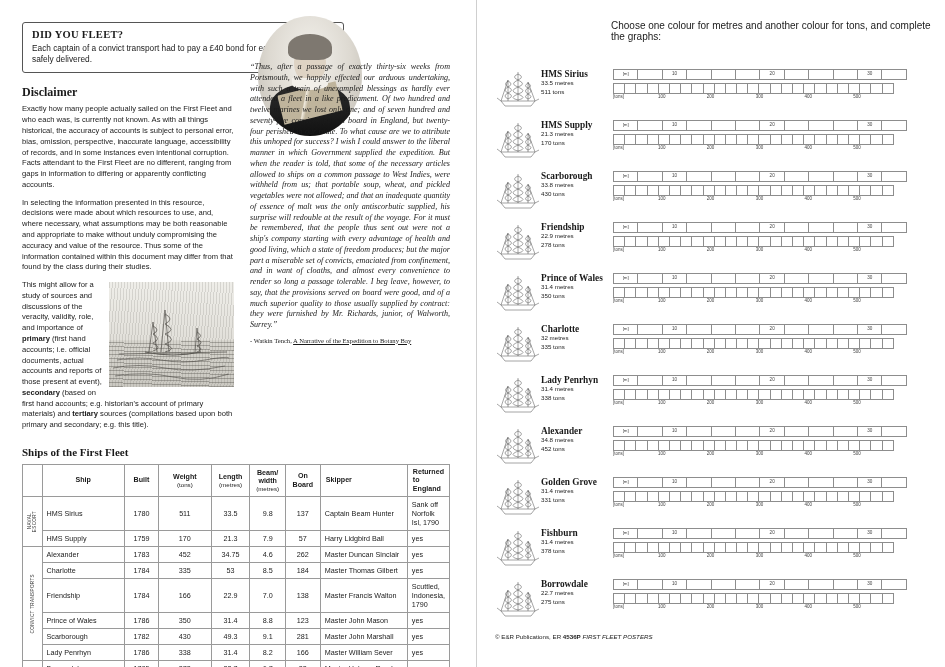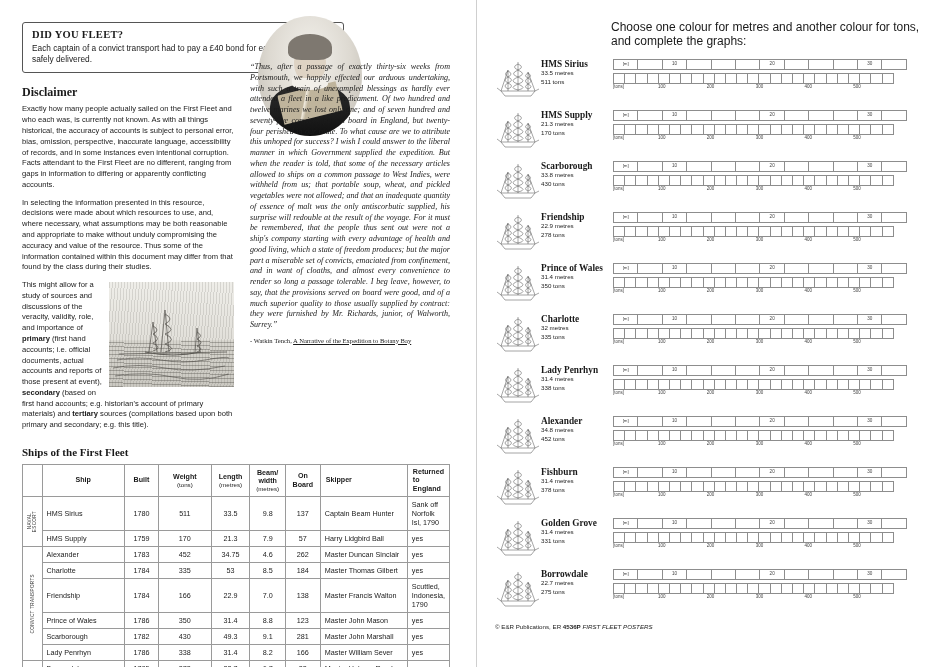--- a/index.html
+++ b/index.html
@@ -103,21 +103,21 @@
     display:block; writing-mode:vertical-rl; transform:rotate(180deg);
     font-size:4.6px; letter-spacing:.35px; line-height:1.15; white-space:pre-line;
     margin:0 auto; font-weight:normal; color:#333;
   }
   .copyright { font-size:6.2px; margin-top:10px; color:#222; }
   .copyright b { font-weight:bold; }
   .copyright i { font-style:italic; }
 
   
   .rp-title { font-family:"Liberation Serif", serif; font-size:17px; margin:0 0 14px 2px; }
-  .rp-instr { font-size:12px; margin:0 0 8px 116px; }
+  .rp-instr { font-size:10px; margin:0 0 24px 116px; }
 
   .ship-row { display:flex; align-items:flex-start; height:51px; margin-bottom:0px; }
   .ship-icon { width:46px; height:44px; position:relative; flex:none; margin-top:2px; }
   .ship-label { width:72px; flex:none; padding-top:3px; }
   .ship-name { font-family:"Liberation Serif", serif; font-weight:bold; font-size:9.3px; line-height:1.1; }
   .ship-metres, .ship-tons { font-size:6.2px; line-height:1.35; color:#222; }
   .graphs { flex:1; padding-top:3px; }
 
   .bar { display:flex; height:11px; width:305px; border:0; }
   .bar .cell { border:1px solid #8d8d8d; margin-left:-1px; height:11px; position:relative; background:#fff; }
@@ -1006,23 +1006,23 @@
                   <path d="M23 6 q-7 3 0 6 M23 12 q-9 4 0 7 M23 19 q-10 4 0 7 M23 26 q-10 4 0 6"></path>
                   <path d="M13 13 q-5 3 0 6 M13 19 q-6 3 0 6 M13 25 q-6 3 0 6"></path>
                   <path d="M33 15 q-5 3 0 5 M33 20 q-5 3 0 6 M33 26 q-5 3 0 5"></path>
                   <path d="M6 33 L2 30 M40 33 L44 31"></path>
                   <path d="M6 33 L13 12 M40 33 L33 14"></path>
                 </g>
               </svg>
             </div>
           </div>
           <div class="ship-label">
-            <div class="ship-name">Fishburn</div>
+            <div class="ship-name">Golden Grove</div>
             <div class="ship-metres">31.4 metres</div>
-            <div class="ship-tons">378 tons</div>
+            <div class="ship-tons">331 tons</div>
           </div>
           <div class="graphs">
             <div class="bar">
               <div class="cell unitcell" style="width:25.417px">
                 <span class="lbl">[m]</span>
               </div>
               <div class="cell" style="width:25.417px"></div>
               <div class="cell" style="width:25.417px">
                 <span class="lbl">10</span>
               </div>
@@ -1091,23 +1091,23 @@
                   <path d="M23 6 q-7 3 0 6 M23 12 q-9 4 0 7 M23 19 q-10 4 0 7 M23 26 q-10 4 0 6"></path>
                   <path d="M13 13 q-5 3 0 6 M13 19 q-6 3 0 6 M13 25 q-6 3 0 6"></path>
                   <path d="M33 15 q-5 3 0 5 M33 20 q-5 3 0 6 M33 26 q-5 3 0 5"></path>
                   <path d="M6 33 L2 30 M40 33 L44 31"></path>
                   <path d="M6 33 L13 12 M40 33 L33 14"></path>
                 </g>
               </svg>
             </div>
           </div>
           <div class="ship-label">
-            <div class="ship-name">Golden Grove</div>
+            <div class="ship-name">Fishburn</div>
             <div class="ship-metres">31.4 metres</div>
-            <div class="ship-tons">331 tons</div>
+            <div class="ship-tons">378 tons</div>
           </div>
           <div class="graphs">
             <div class="bar">
               <div class="cell unitcell" style="width:25.417px">
                 <span class="lbl">[m]</span>
               </div>
               <div class="cell" style="width:25.417px"></div>
               <div class="cell" style="width:25.417px">
                 <span class="lbl">10</span>
               </div>

